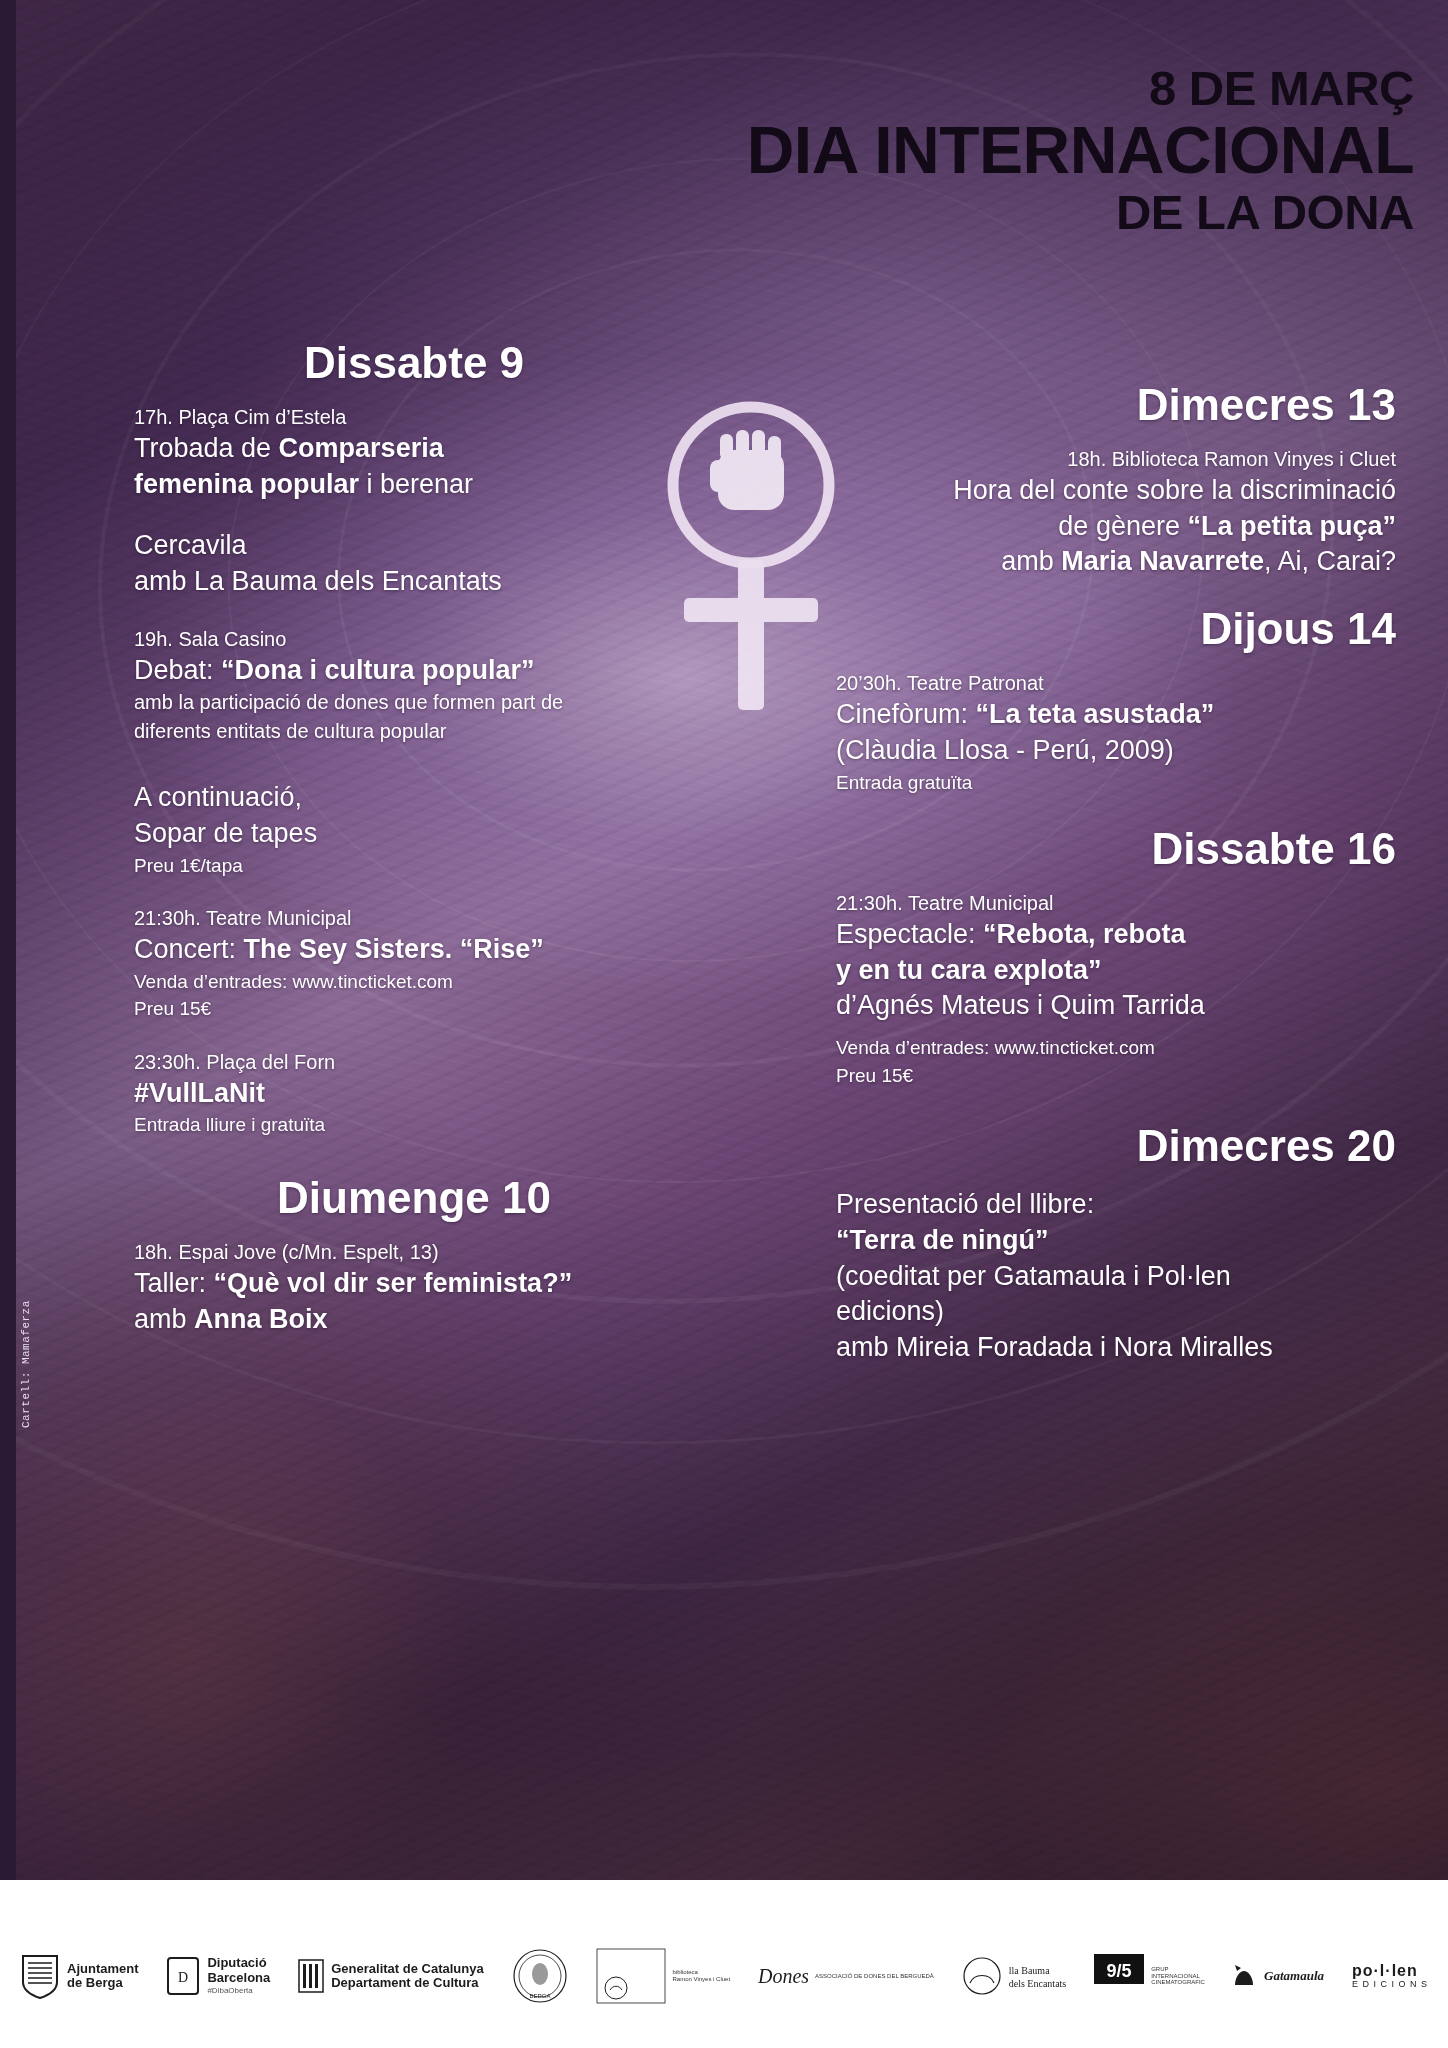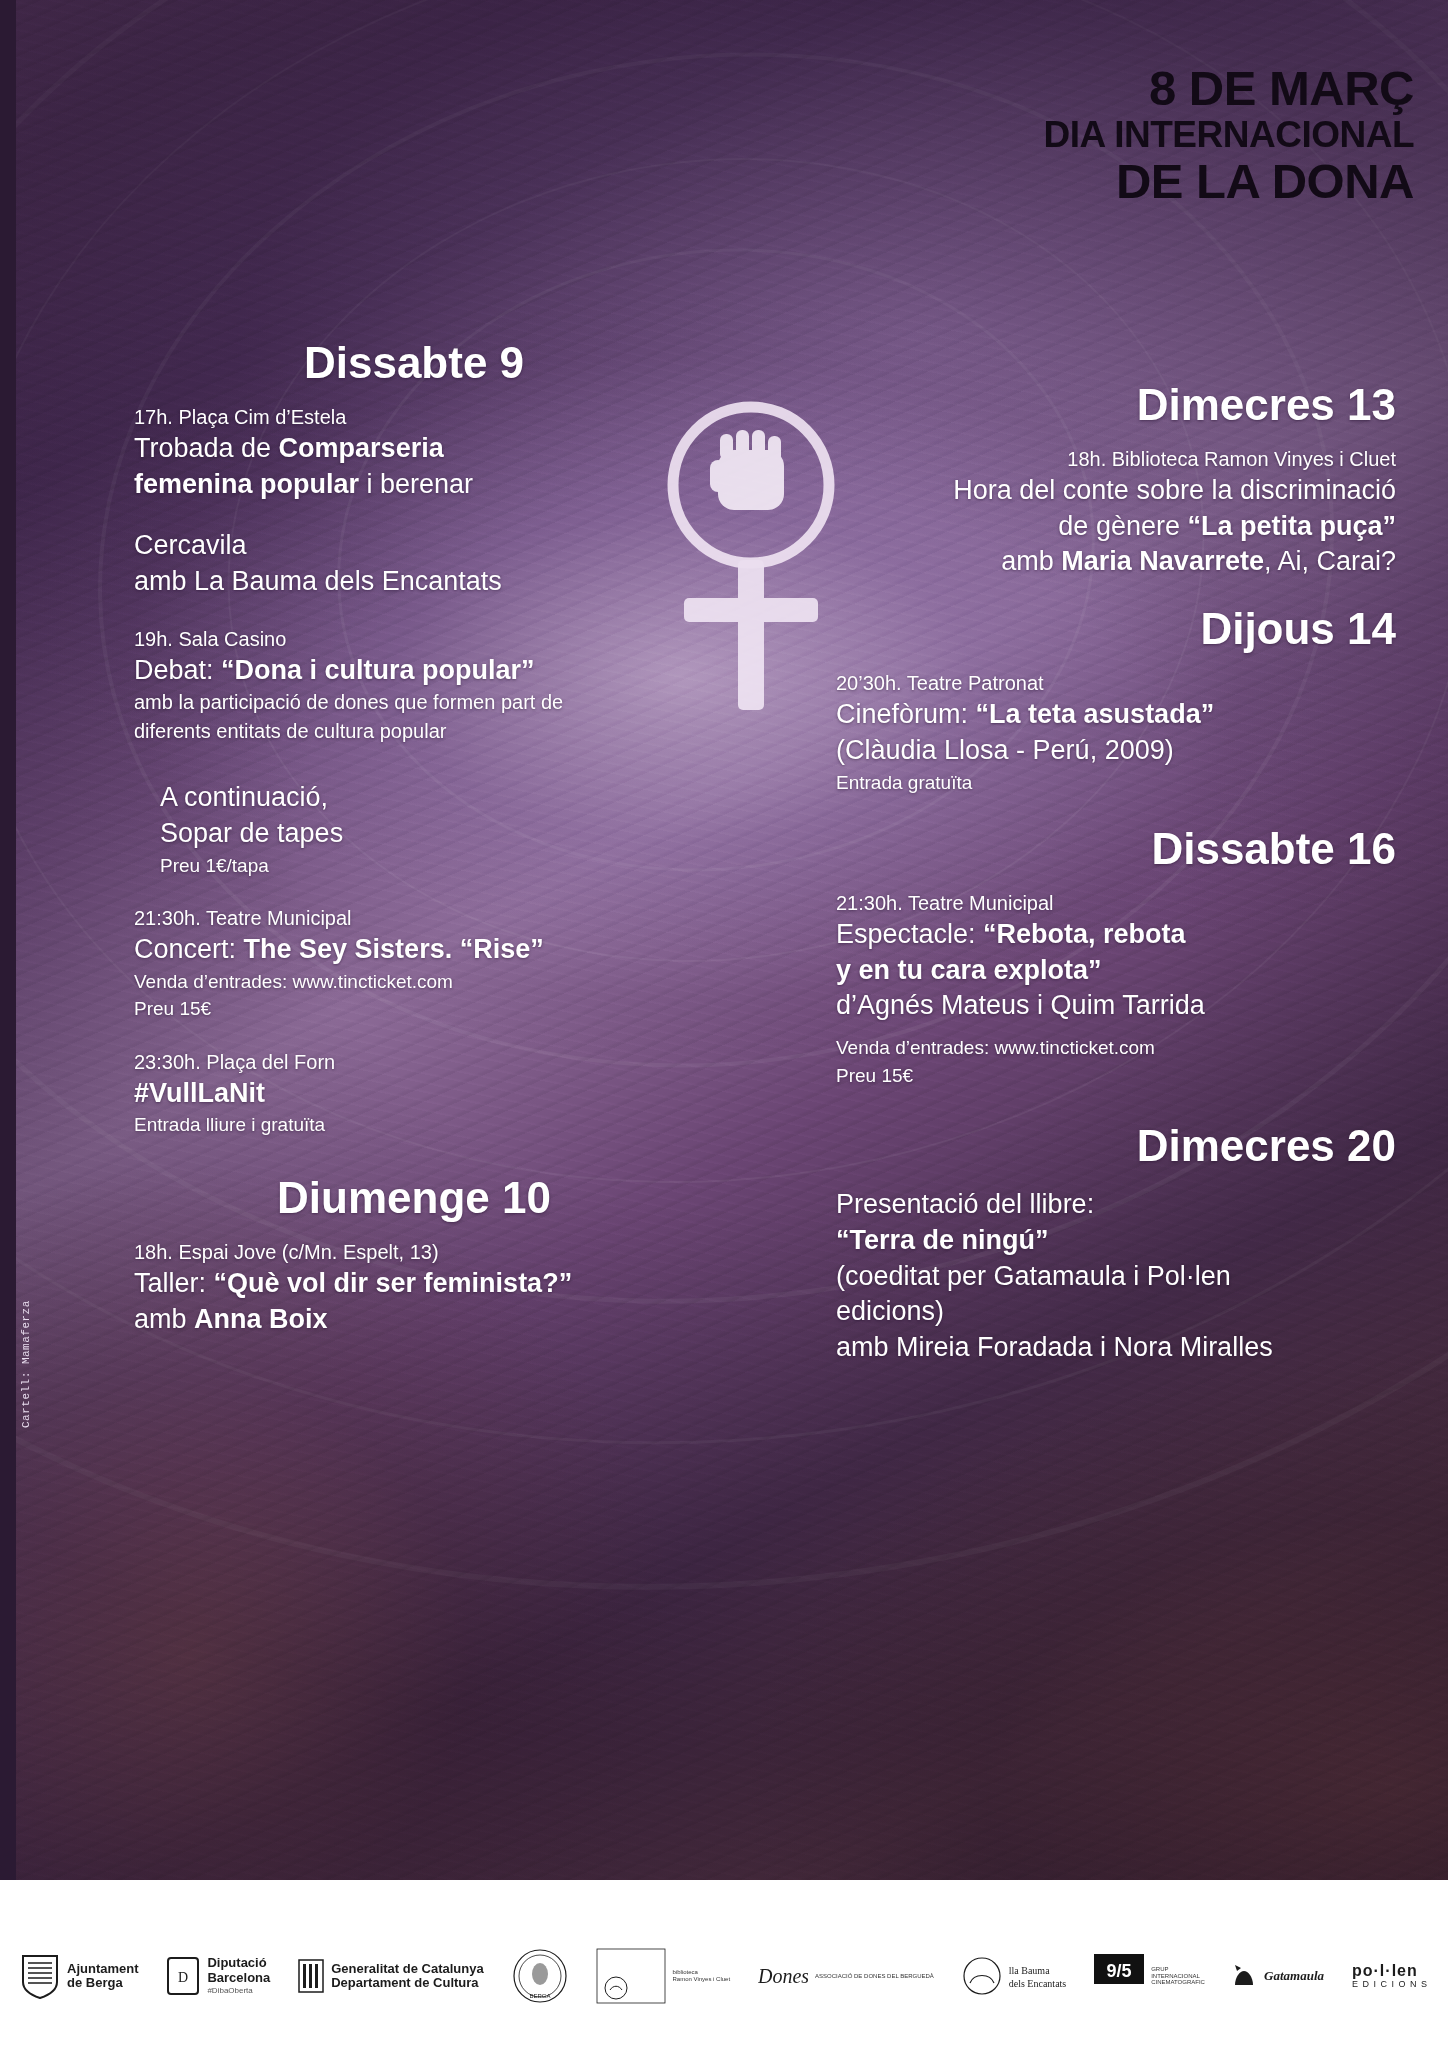--- a/index.html
+++ b/index.html
@@ -53,21 +53,21 @@
     position: absolute;
     right: 50px;
     top: 62px;
     text-align: right;
     color: #120a16;
     font-weight: bold;
     line-height: 1.08;
     letter-spacing: -0.5px;
   }
   .headline .l1 { font-size: 49px; }
-  .headline .l2 { font-size: 37px; }
+  .headline .l2 { font-size: 66px; }
   .headline .l3 { font-size: 49px; }
 
   
   .symbol {
     position: absolute;
     left: 640px;
     top: 390px;
     width: 190px;
     height: 330px;
     opacity: 0.92;
@@ -195,21 +195,21 @@
       <div class="main">amb La Bauma dels  Encantats</div>
     </div>
 
     <div class="ev">
       <div class="place">19h. Sala Casino</div>
       <div class="main"><span>Debat: </span><b>“Dona i cultura popular”</b></div>
       <div class="sub">amb la participació de dones que formen part de</div>
       <div class="sub">diferents entitats de cultura popular</div>
     </div>
 
-    <div class="ev" style="margin-top:34px;margin-left:26px;">
+    <div class="ev" style="margin-top:34px;">
       <div class="main">A continuació,</div>
       <div class="main">Sopar de tapes</div>
       <div class="note">Preu 1€/tapa</div>
     </div>
 
     <div class="ev">
       <div class="place">21:30h. Teatre Municipal</div>
       <div class="main"><span>Concert: </span><b>The Sey Sisters. “Rise”</b></div>
       <div class="note">Venda d’entrades: www.tincticket.com</div>
       <div class="note">Preu 15€</div>

